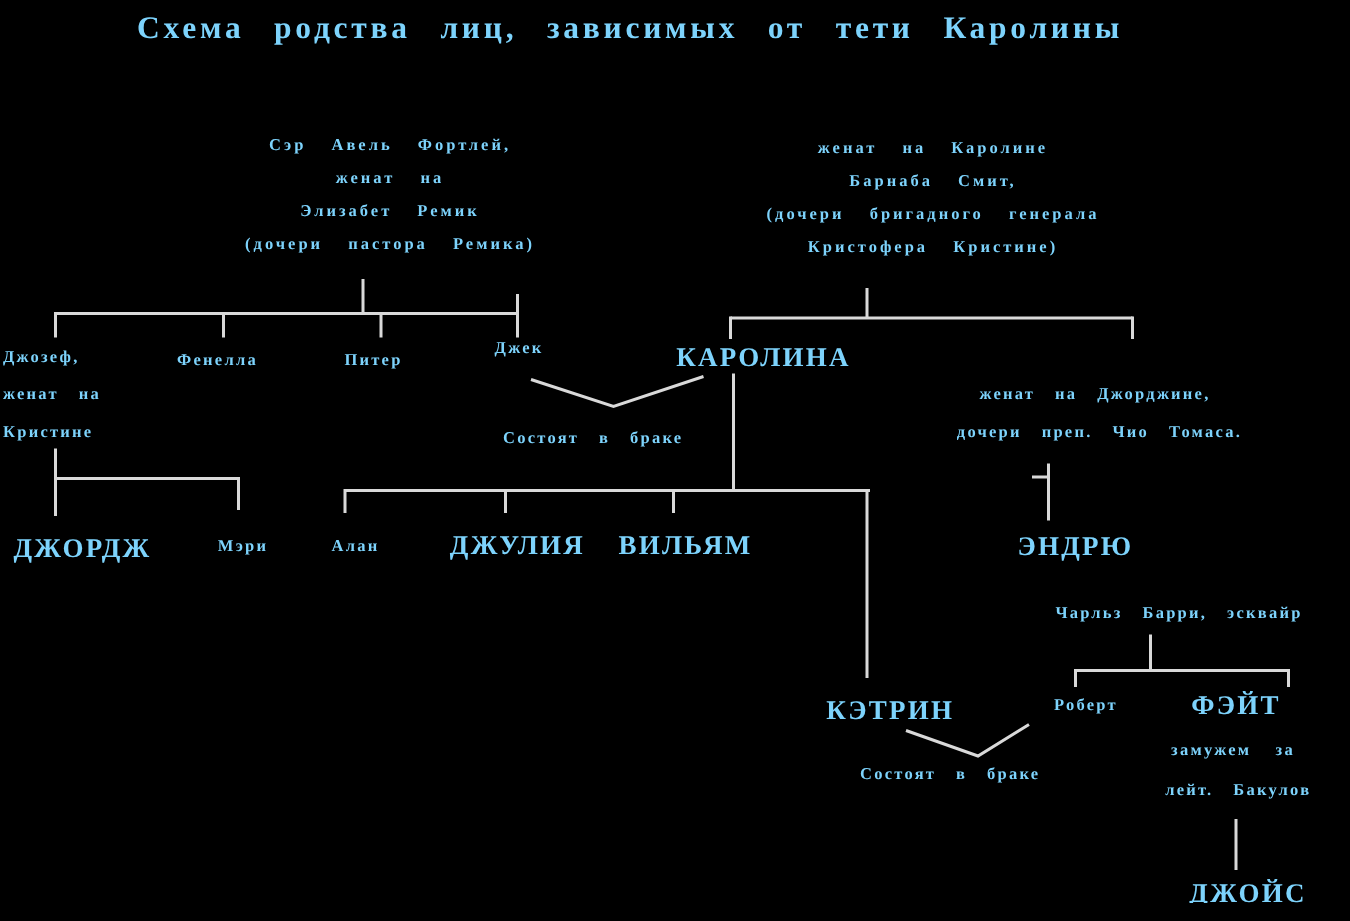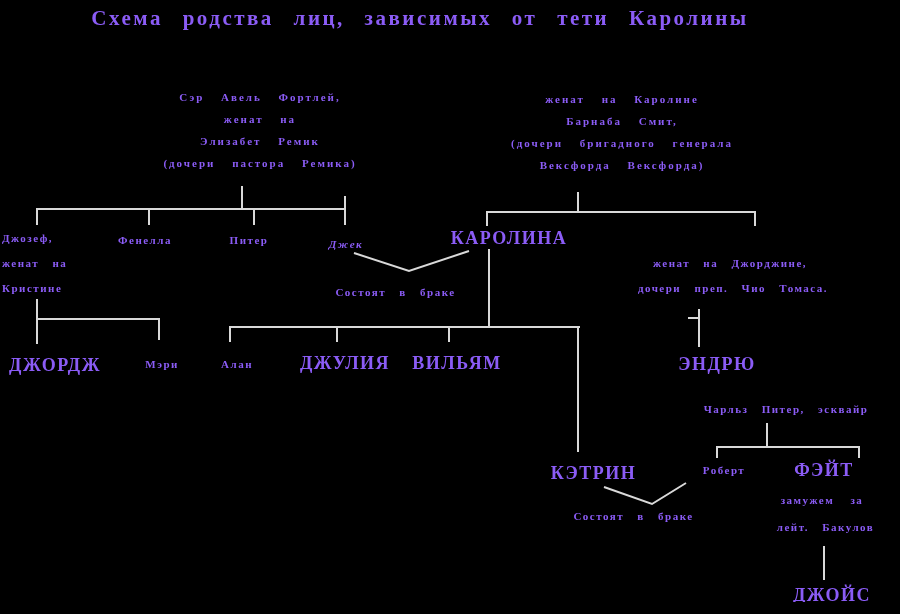--- a/index.html
+++ b/index.html
@@ -1,17 +1,17 @@
 <!DOCTYPE html>
 <html><head>
 <meta charset="utf-8">
 <style>
   html,body{margin:0;padding:0;background:#000;}
   #stage{position:relative;width:900px;height:602px;background:#000;overflow:hidden;
-         font-family:"Liberation Serif",serif;color:#8b5cf6;font-weight:700;}
+         font-family:"Liberation Serif",serif;color:#7dd3fc;font-weight:700;}
   .t{position:absolute;text-align:center;font-size:11px;letter-spacing:1.5px;word-spacing:9px;line-height:25px;}
   .caps{font-size:18px;font-weight:700;letter-spacing:1.5px;}
   .hl{position:absolute;height:2px;background:#d9d9d9;}
   .vl{position:absolute;width:2px;background:#d9d9d9;}
   #dg{position:absolute;left:0;top:0;}
 </style>
 </head>
 <body>
 
 <div id="stage">
@@ -22,47 +22,47 @@
     <div>Сэр Авель Фортлей,</div>
     <div>женат на</div>
     <div>Элизабет Ремик</div>
     <div>(дочери пастора Ремика)</div>
   </div>
 
   <div class="t" style="left:412px;top:88px;width:420px;line-height:22px;letter-spacing:2px;word-spacing:12px;">
     <div>женат на Каролине</div>
     <div>Барнаба Смит,</div>
     <div>(дочери бригадного генерала</div>
-    <div>Вексфорда Вексфорда)</div>
+    <div>Кристофера Кристине)</div>
   </div>
 
   <div class="t" style="left:2px;top:226px;width:95px;text-align:left;">
     <div>Джозеф,</div>
     <div>женат на</div>
     <div>Кристине</div>
   </div>
 
   <div class="t" style="left:103px;top:228px;width:84px;">Фенелла</div>
   <div class="t" style="left:220px;top:228px;width:58px;">Питер</div>
-  <div class="t" style="left:318px;top:232px;width:56px;font-style:italic;">Джек</div>
+  <div class="t" style="left:318px;top:220px;width:56px;">Джек</div>
   <div class="t caps" style="left:448px;top:226px;width:122px;">КАРОЛИНА</div>
 
   <div class="t" style="left:565px;top:251px;width:330px;">женат на Джорджине,</div>
   <div class="t" style="left:568px;top:276px;width:330px;">дочери преп. Чио Томаса.</div>
 
   <div class="t" style="left:303px;top:280px;width:185px;">Состоят в браке</div>
 
   <div class="t caps" style="left:0px;top:353px;width:110px;">ДЖОРДЖ</div>
   <div class="t" style="left:128px;top:352px;width:68px;text-align:center;">Мэри</div>
   <div class="t" style="left:206px;top:352px;width:62px;">Алан</div>
   <div class="t caps" style="left:293px;top:351px;width:104px;">ДЖУЛИЯ</div>
   <div class="t caps" style="left:408px;top:351px;width:98px;">ВИЛЬЯМ</div>
   <div class="t caps" style="left:673px;top:352px;width:88px;">ЭНДРЮ</div>
 
-  <div class="t" style="left:672px;top:397px;width:228px;">Чарльз Питер, эсквайр</div>
+  <div class="t" style="left:672px;top:397px;width:228px;">Чарльз Барри, эсквайр</div>
 
   <div class="t caps" style="left:546px;top:461px;width:95px;">КЭТРИН</div>
   <div class="t" style="left:686px;top:458px;width:76px;">Роберт</div>
 
   <div class="t caps" style="left:788px;top:458px;width:72px;">ФЭЙТ</div>
   <div class="t" style="left:748px;top:488px;width:148px;word-spacing:12px;">замужем за</div>
   <div class="t" style="left:748px;top:515px;width:155px;">лейт. Бакулов</div>
 
   <div class="t" style="left:546px;top:504px;width:175px;">Состоят в браке</div>
 

